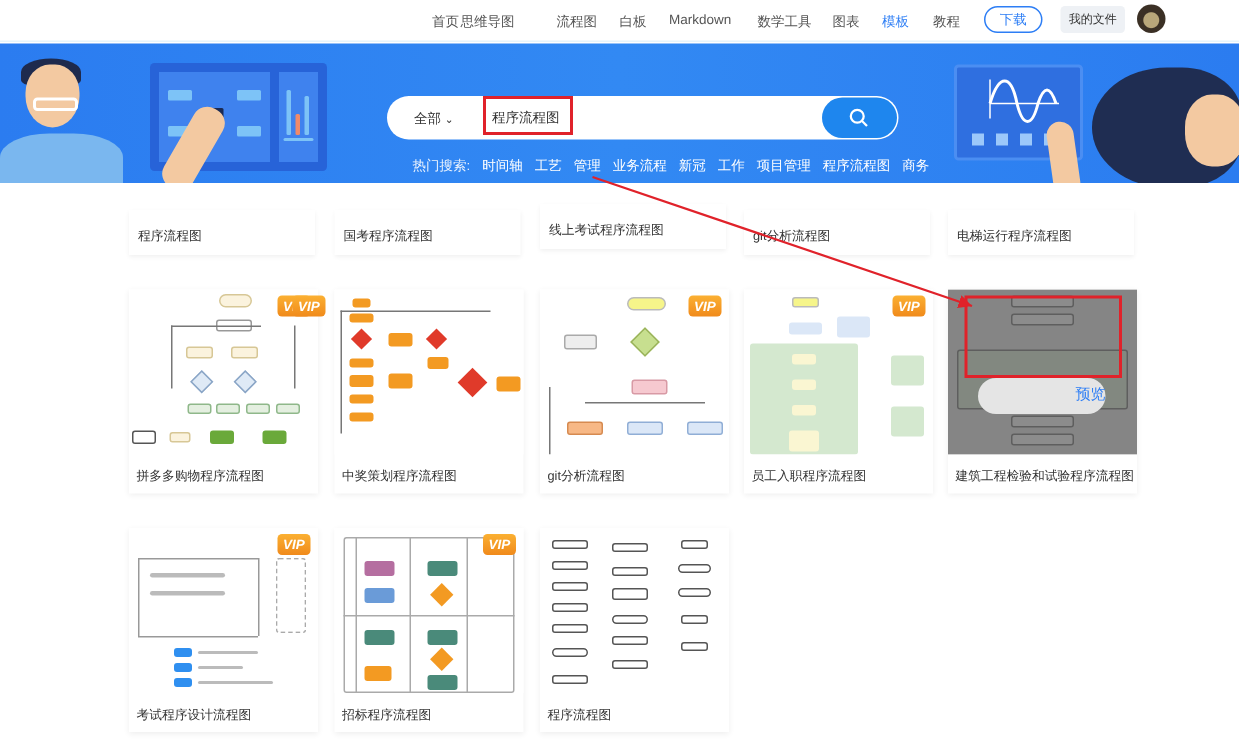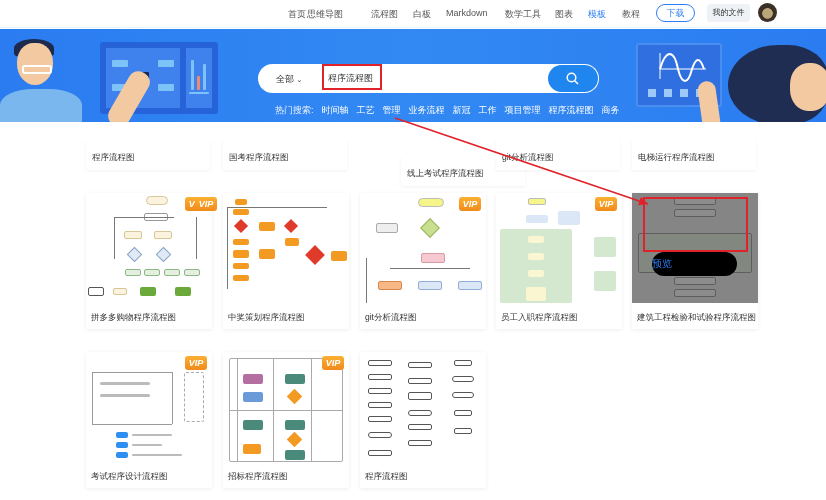--- a/index.html
+++ b/index.html
@@ -43,21 +43,21 @@
   .tpl-card { position: absolute; width: 126px; height: 136px; background: #fff; box-shadow: 0 1px 4px rgba(0,0,0,0.07); }
   .tpl-thumb { position: absolute; left: 0; top: 0; width: 126px; height: 110px; overflow: hidden; background: #fff; }
   .tpl-title { position: absolute; left: 5px; top: 119px; font-size: 8.5px; color: #333; white-space: nowrap; }
   .vip { position: absolute; right: 5px; top: 4px; width: 22px; height: 14px; background: linear-gradient(#fbb032,#f08a1b); border-radius: 3px; color: #fff; font-size: 9px; font-weight: bold; font-style: italic; text-align: center; line-height: 14px; }
   .box { position: absolute; border-radius: 2px; }
   .ln { position: absolute; background: #777; }
   .dm { position: absolute; transform: rotate(45deg); }
 
   .hover-overlay { position: absolute; left: 0; top: 0; width: 126px; height: 110px; background: rgba(60,60,60,0.55); }
   .edit-btn { position: absolute; left: 20px; top: 28px; width: 85px; height: 24px; background: #49a5f5; border-radius: 12px; color: #fff; font-size: 10px; text-align: center; line-height: 24px; }
-  .preview-btn { position: absolute; left: 20px; top: 59px; width: 85px; height: 24px; background: #000000; border-radius: 12px; color: #2d7ef5; font-size: 10px; text-align: left; line-height: 24px; }
+  .preview-btn { position: absolute; left: 20px; top: 59px; width: 85px; height: 24px; background: #e5e5e5; border-radius: 12px; color: #2d7ef5; font-size: 10px; text-align: right; line-height: 24px; }
   .red-highlight { position: absolute; left: 643px; top: 197px; width: 105px; height: 55px; border: 2px solid #e0222a; pointer-events: none; }
   .arrow { position: absolute; left: 0; top: 0; pointer-events: none; }
 </style>
 </head>
 <body>
 
 <div class="topbar">
   <div id="nav" style="position:absolute;left:0;top:8px;font-size:9px;color:#555;">
       <span class="nav-item" style="left: 288px;">首页</span>
       <span class="nav-item" style="left: 307px;">思维导图</span>
@@ -128,21 +128,21 @@
   <span class="hot-item">业务流程</span>
   <span class="hot-item">新冠</span>
   <span class="hot-item">工作</span>
   <span class="hot-item">项目管理</span>
   <span class="hot-item">程序流程图</span>
   <span class="hot-item">商务</span>
 </div>
 
 <div class="title-card" style="left:86px;top:140px;"><span>程序流程图</span></div>
 <div class="title-card" style="left:223px;top:140px;"><span>国考程序流程图</span></div>
-<div class="title-card" style="left:360px;top:156px;margin-left:41px;"><span>线上考试程序流程图</span></div>
+<div class="title-card" style="left:360px;top:136px;"><span>线上考试程序流程图</span></div>
 <div class="title-card" style="left:496px;top:140px;"><span>git分析流程图</span></div>
 <div class="title-card" style="left:632px;top:140px;"><span>电梯运行程序流程图</span></div>
 
 <div class="tpl-card" style="left:86px;top:193px;">
   <div class="tpl-thumb">
     <div class="box" style="left:60px;top:3px;width:22px;height:9px;background:#fbf3de;border:1px solid #d7c796;border-radius:5px;"></div>
     <div class="box" style="left:58px;top:20px;width:24px;height:8px;background:#fff;border:1px solid #999;"></div>
     <div class="ln" style="left:28px;top:24px;width:60px;height:1px;"></div>
     <div class="ln" style="left:28px;top:24px;width:1px;height:42px;"></div>
     <div class="ln" style="left:110px;top:24px;width:1px;height:42px;"></div>

